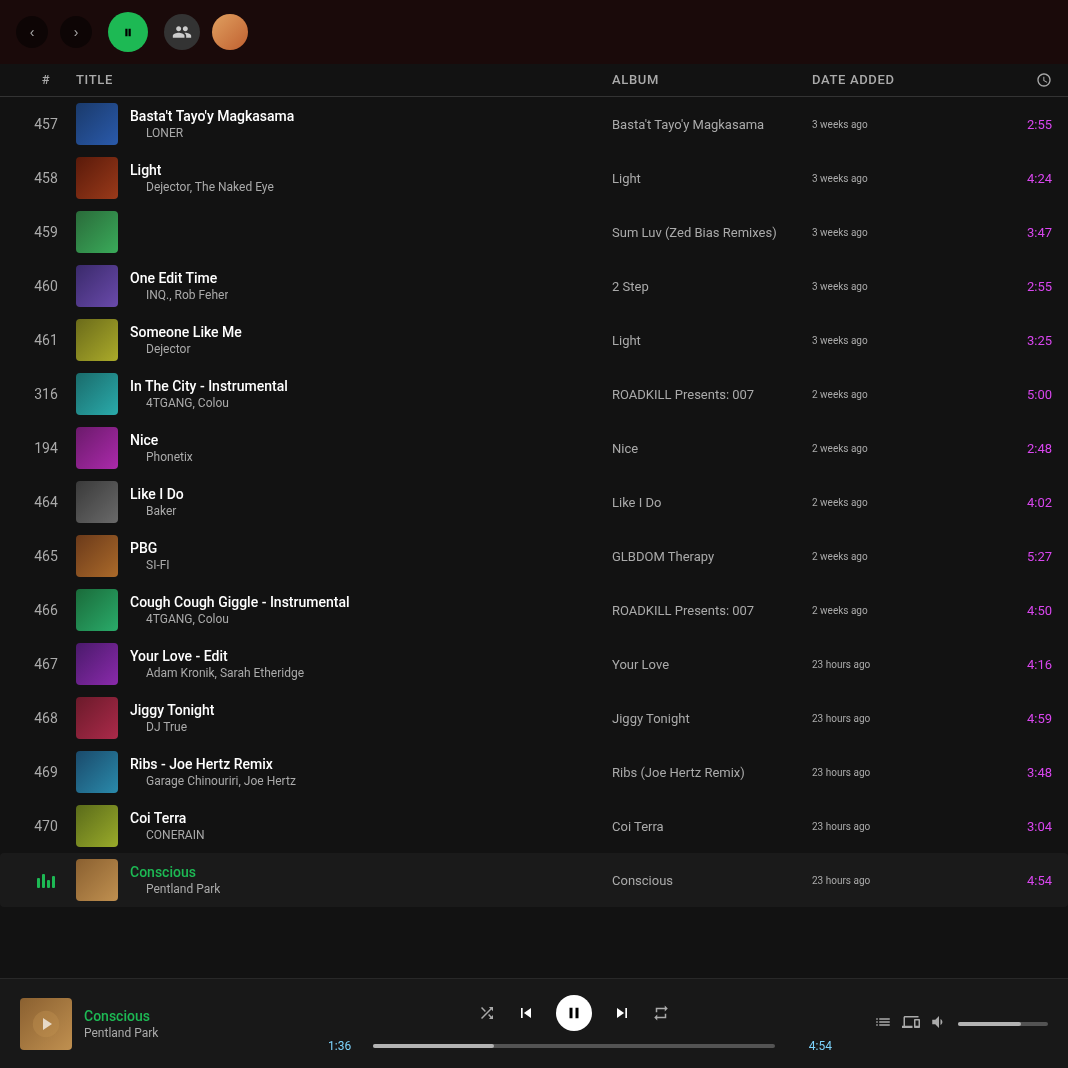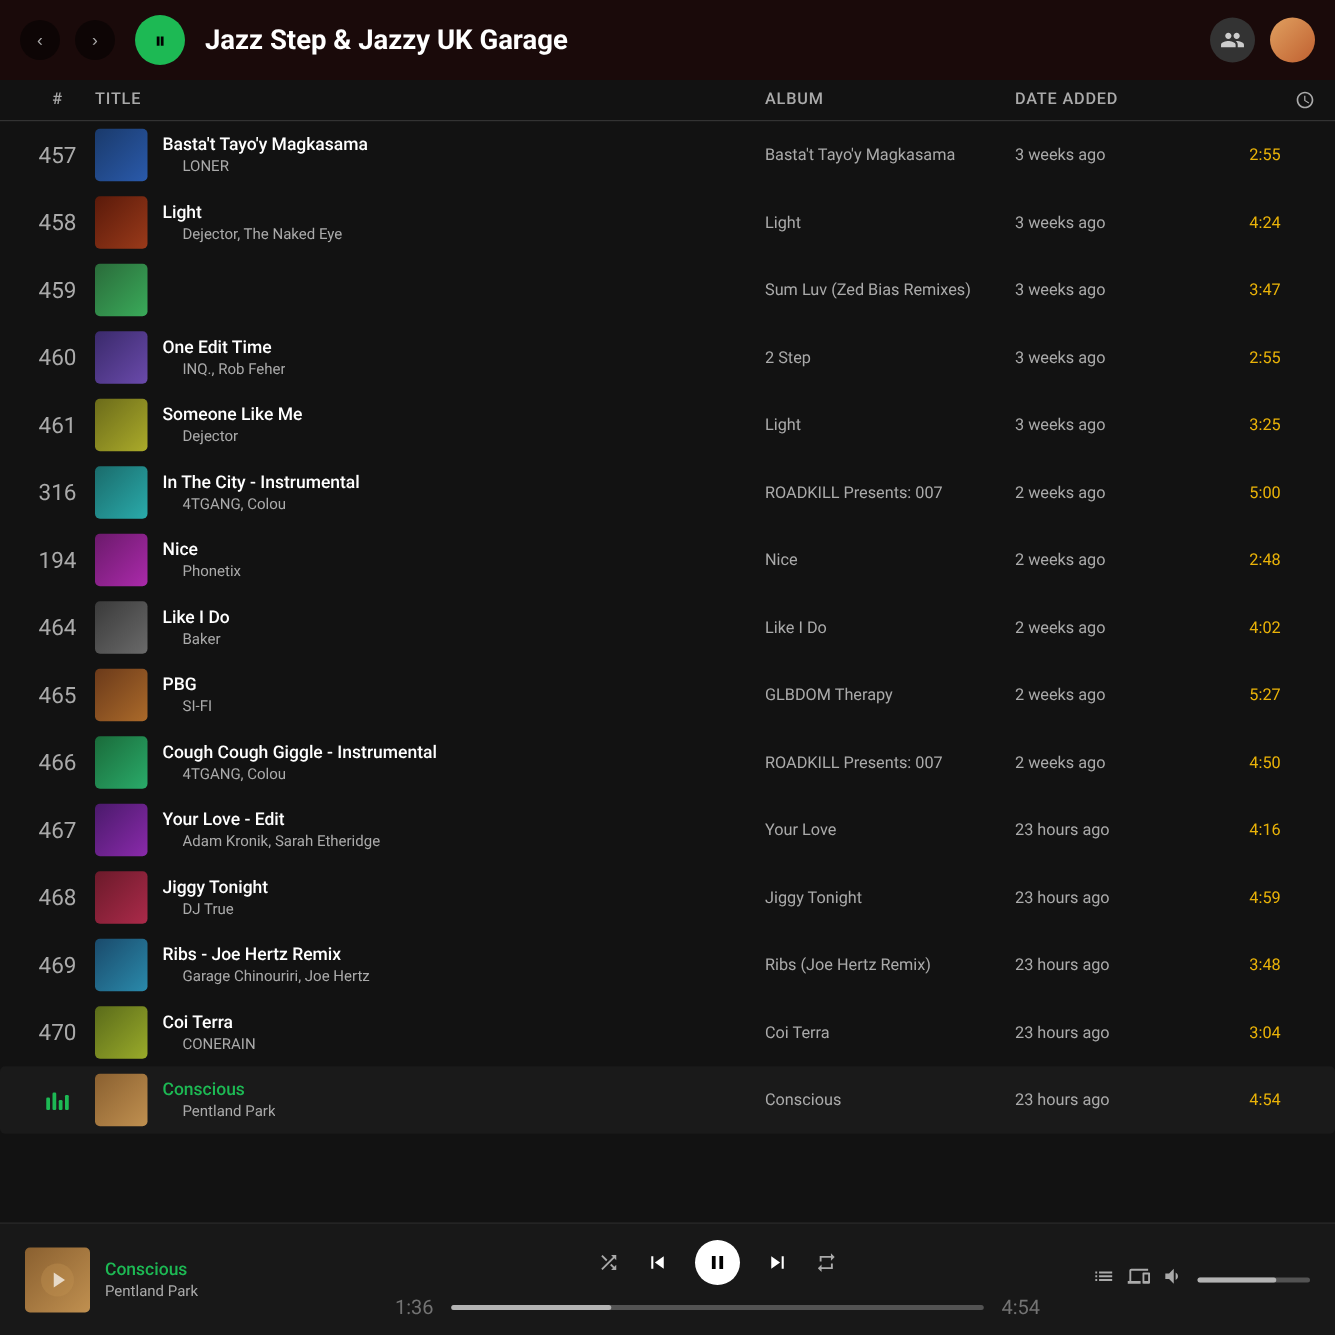--- a/index.html
+++ b/index.html
@@ -95,21 +95,21 @@
       padding: 6px 16px;
       align-items: center;
       border-radius: 4px;
       cursor: pointer;
       transition: background 0.1s;
     }
     .track-row.playing { background: #1a1a1a; }
     .track-num {
       text-align: center;
       color: #aaa;
-      font-size: 18px;
+      font-size: 14px;
     }
     .track-num.playing-icon {
       display: flex; align-items: center; justify-content: center;
     }
     .bars-icon {
       display: flex; align-items: flex-end; gap: 2px; height: 16px;
     }
     .bars-icon span {
       display: block;
       width: 3px;
@@ -146,27 +146,27 @@
       white-space: nowrap; overflow: hidden; text-overflow: ellipsis;
       margin-top: 2px;
       margin-left: 16px;
     }
     .track-album {
       font-size: 13px;
       color: #aaa;
       white-space: nowrap; overflow: hidden; text-overflow: ellipsis;
     }
     .track-date {
-      font-size: 13px;
+      font-size: 10px;
       color: #aaa;
     }
     .track-duration {
       font-size: 13px;
-      color: #eab308;
-      text-align: center;
+      color: #d946ef;
+      text-align: right;
     }
     .c15 { background: linear-gradient(135deg, #8a6030, #c09050); }
 
     
     .bottom-player {
       position: absolute;
       bottom: 0; left: 0; right: 0;
       height: 90px;
       background: #181818;
       border-top: 1px solid #282828;
@@ -208,21 +208,21 @@
       width: 36px; height: 36px;
       border-radius: 50%;
       background: #fff;
       border: none; cursor: pointer;
       display: flex; align-items: center; justify-content: center;
       color: #000; font-size: 16px;
     }
     .progress-bar-container {
       display: flex; align-items: center; gap: 10px; width: 100%;
     }
-    .time-text { font-size: 16px; color: #737373; min-width: 35px; }
+    .time-text { font-size: 12px; color: #7dd3fc; min-width: 35px; margin-left: 12px; }
     .time-text.right { text-align: right; }
     .progress-track {
       flex: 1; height: 4px; background: #535353; border-radius: 2px; position: relative; cursor: pointer;
     }
     .progress-fill {
       height: 100%; background: #b3b3b3; border-radius: 2px; width: 30%;
     }
     .player-right {
       width: 200px; flex-shrink: 0;
       display: flex; align-items: center; gap: 10px; justify-content: flex-end;
@@ -239,21 +239,20 @@
   </style>
 </head>
 <body>
 
 <div class="top-nav">
   <button class="nav-btn">‹</button>
   <button class="nav-btn">›</button>
   <button class="play-btn-nav">
     <span>⏸</span>
   </button>
-  <span class="playlist-title">Jazz Step &amp; Jazzy UK Garage</span>
   <div class="nav-right">
     <div class="nav-icon">
       <svg width="20" height="20" viewBox="0 0 24 24" fill="#ccc">
         <path d="M16 11c1.66 0 2.99-1.34 2.99-3S17.66 5 16 5c-1.66 0-3 1.34-3 3s1.34 3 3 3zm-8 0c1.66 0 2.99-1.34 2.99-3S9.66 5 8 5C6.34 5 5 6.34 5 8s1.34 3 3 3zm0 2c-2.33 0-7 1.17-7 3.5V19h14v-2.5c0-2.33-4.67-3.5-7-3.5zm8 0c-.29 0-.62.02-.97.05 1.16.84 1.97 1.97 1.97 3.45V19h6v-2.5c0-2.33-4.67-3.5-7-3.5z"></path>
       </svg>
     </div>
     <div class="avatar"></div>
   </div>
 </div>
 

